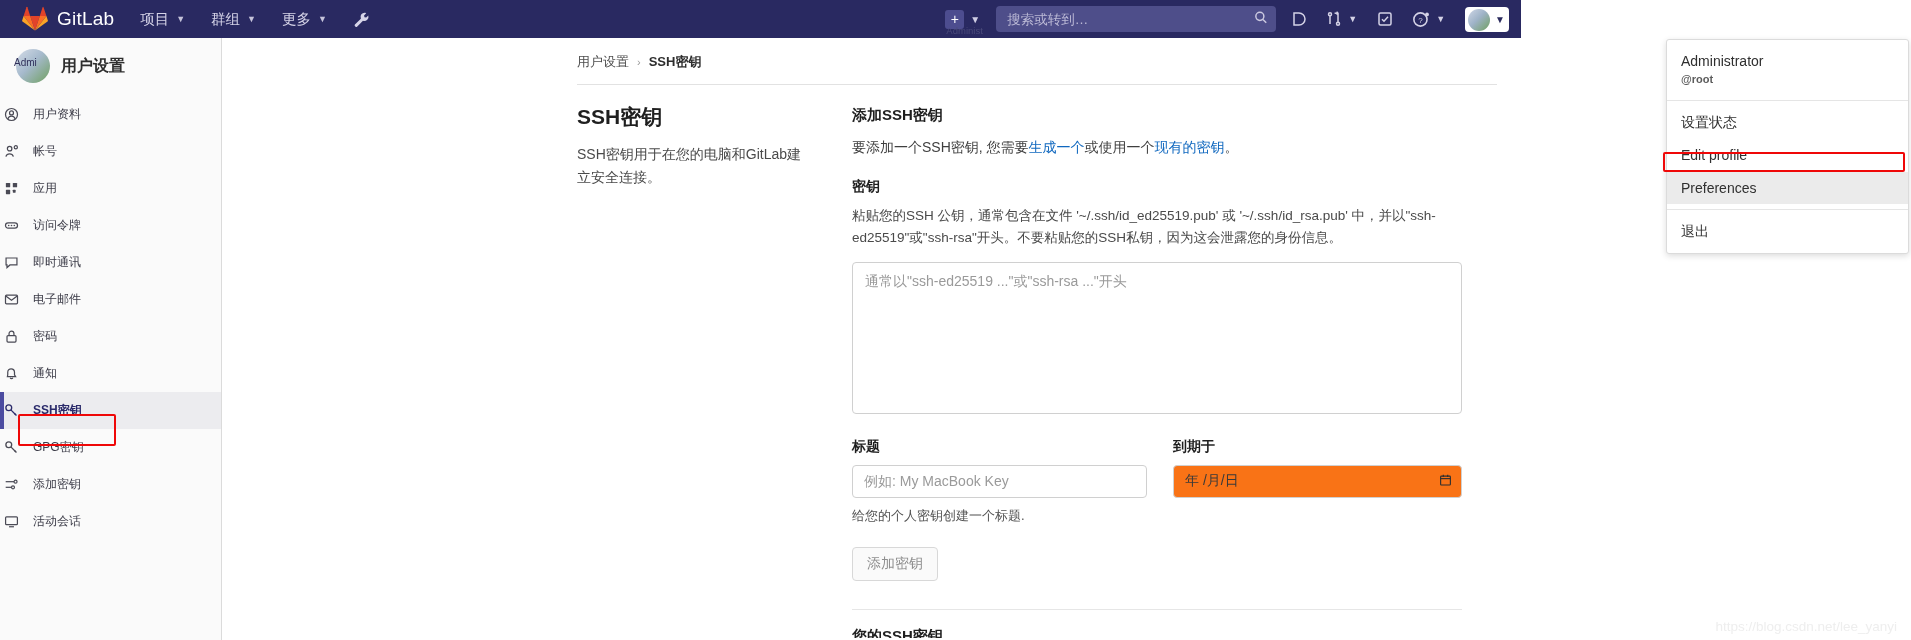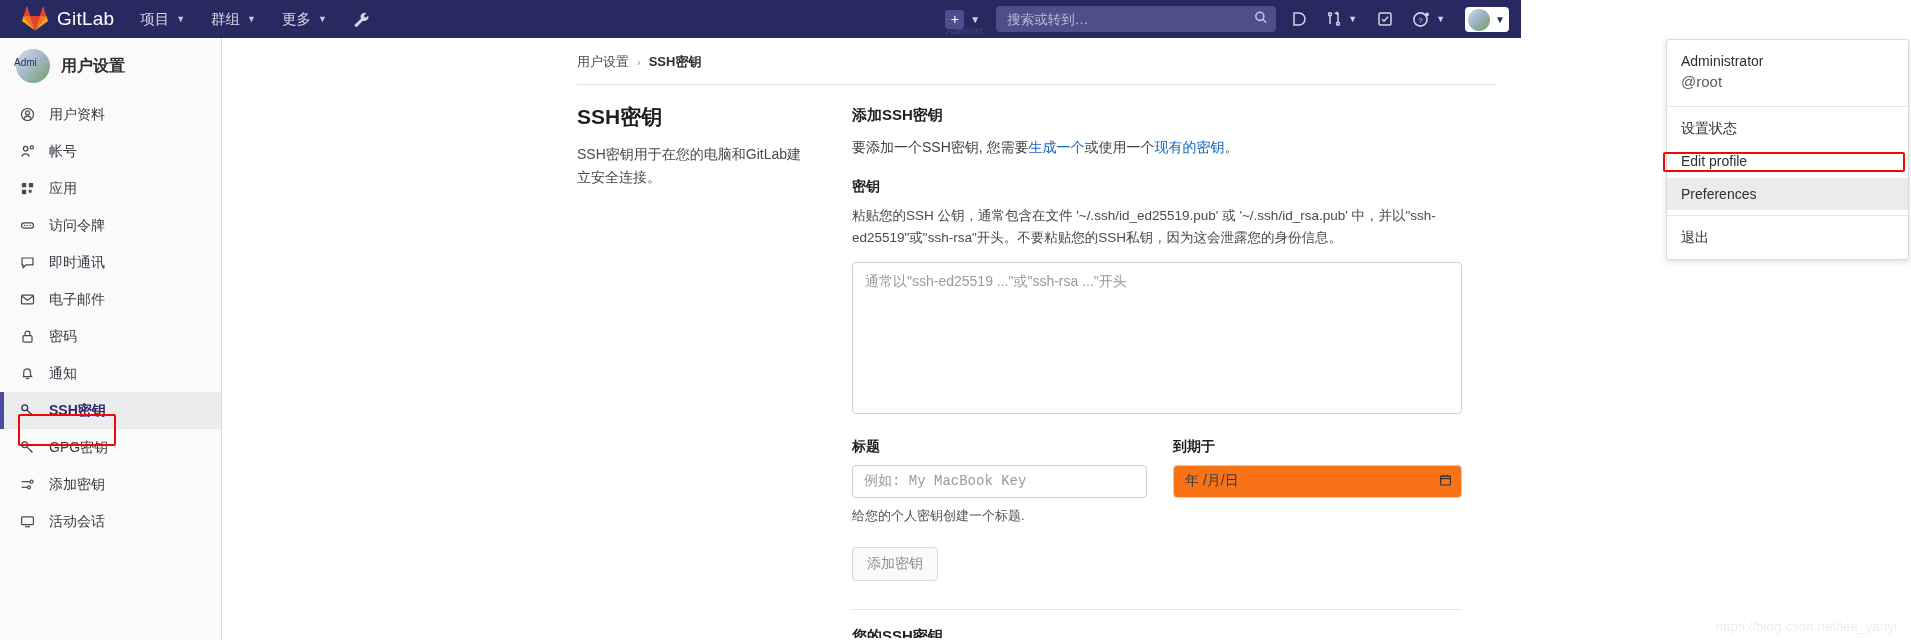--- a/index.html
+++ b/index.html
@@ -81,21 +81,21 @@
 
   
   .user-dropdown {
     position: absolute; top: 39px; right: 2px; width: 243px;
     background: #fff; border: 1px solid #dbdbdb; border-radius: 3px;
     box-shadow: 0 2px 6px rgba(0,0,0,.14);
     z-index: 60; padding: 0;
   }
   .dd-header { padding: 11px 14px 12px 14px; border-bottom: 1px solid #e5e5e5; }
   .dd-name { font-size: 14px; color: #2e2e2e; line-height: 1.45; }
-  .dd-handle { font-size: 15px; color: #5c5c5c; line-height: 1.5; }
+  .dd-handle { font-size: 11px; color: #5c5c5c; line-height: 1.5; font-weight: bold; }
   .dd-group { padding: 5px 0; border-bottom: 1px solid #e5e5e5; }
   .dd-group:last-child { border-bottom: 0; }
   .dd-item {
     padding: 7px 14px; font-size: 14px; color: #303030;
     cursor: pointer; line-height: 1.35; position: relative;
   }
   .dd-item.hl { background: #ebebeb; }
   .annot-box {
     position: absolute; border: 2px solid #ef0808; border-radius: 2px;
     pointer-events: none; z-index: 70;
@@ -118,21 +118,21 @@
     margin-right: 11px; flex: none; position: relative;
   }
   .side-avatar-label {
     position: absolute; left: -2px; top: 8px; width: 42px;
     font-size: 10px; color: #30305a; overflow: hidden; white-space: nowrap;
   }
   .side-title { font-size: 16px; color: #2e2e2e; font-weight: 600; }
   .side-nav { padding-top: 2px; }
   .side-item {
     display: flex; align-items: center; height: 37px;
-    padding-left: 18px; font-size: 14px; color: #3b3b47;
+    padding-left: 2px; font-size: 12px; color: #3b3b47;
     cursor: pointer; position: relative;
   }
   .side-item .si-ico {
     width: 19px; height: 16px; margin-right: 12px; flex: none;
     display: flex; align-items: center; justify-content: center; color: #4a4a55;
   }
   .side-item.active {
     background: #ececef; color: #2b2b6b; font-weight: 600;
   }
   .side-item.active::before {
@@ -181,21 +181,21 @@
   .key-textarea::placeholder { color: #9a9a9a; }
 
   .row2 { display: flex; margin-top: 20px; }
   .fld { flex: none; }
   .fld.title-fld { width: 295px; margin-right: 26px; }
   .fld.exp-fld { width: 289px; }
   .txt-input {
     width: 100%; height: 33px;
     border: 1px solid #d0d0d0; border-radius: 4px;
     padding: 8px 11px; font-size: 14px; color: #303030;
-    font-family: Liberation Mono, monospace; outline: none; background: #fff;
+    font-family: Liberation Sans, sans-serif; outline: none; background: #fff;
   }
   .txt-input::placeholder { color: #9a9a9a; }
   .date-input {
     width: 100%; height: 33px; border: 1px solid #d0d0d0; border-radius: 4px;
     display: flex; align-items: center; justify-content: space-between;
     padding: 0 9px 0 11px; font-size: 14px; color: #3a3a3a; background: #f97316;
     cursor: pointer;
   }
   .cal-ico { font-size: 14px; color: #2f2f2f; }
   .sub-help { font-size: 13px; color: #525252; margin-top: 9px; }

